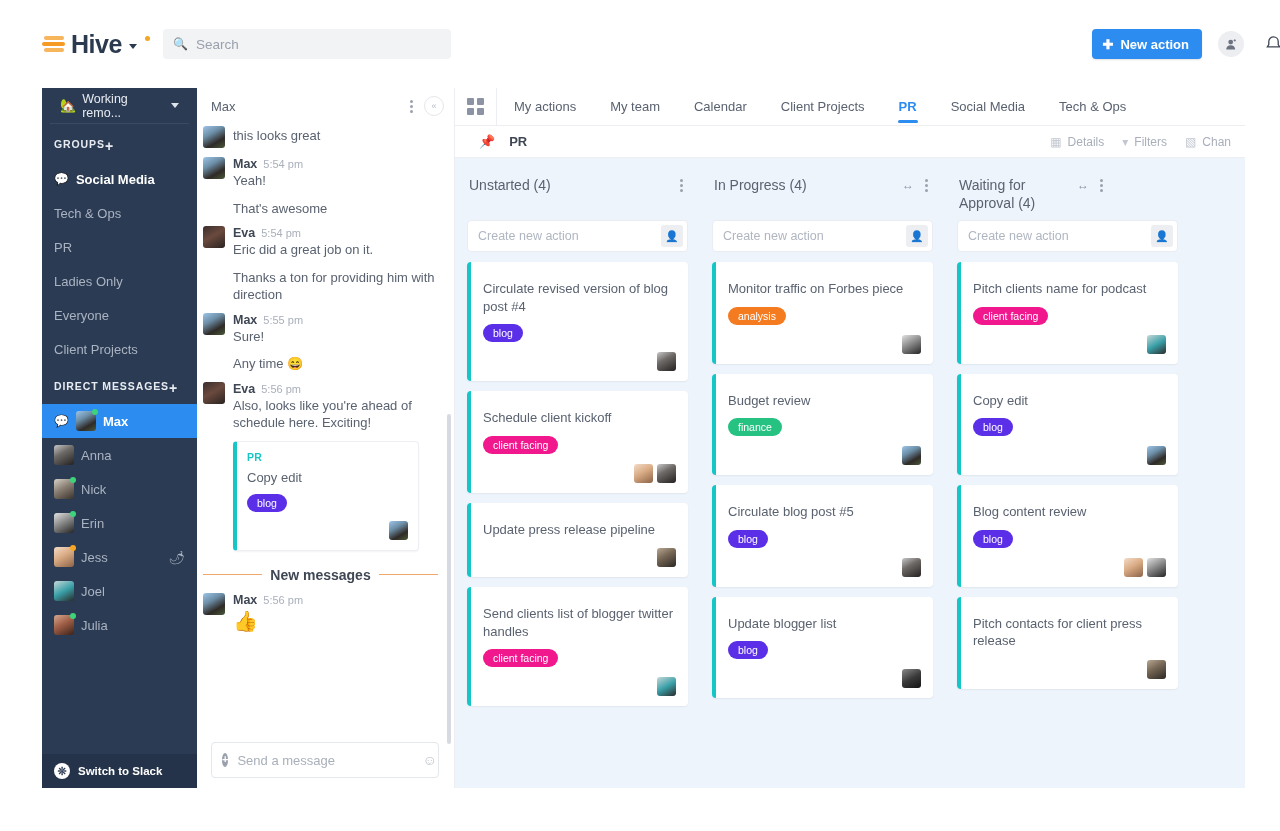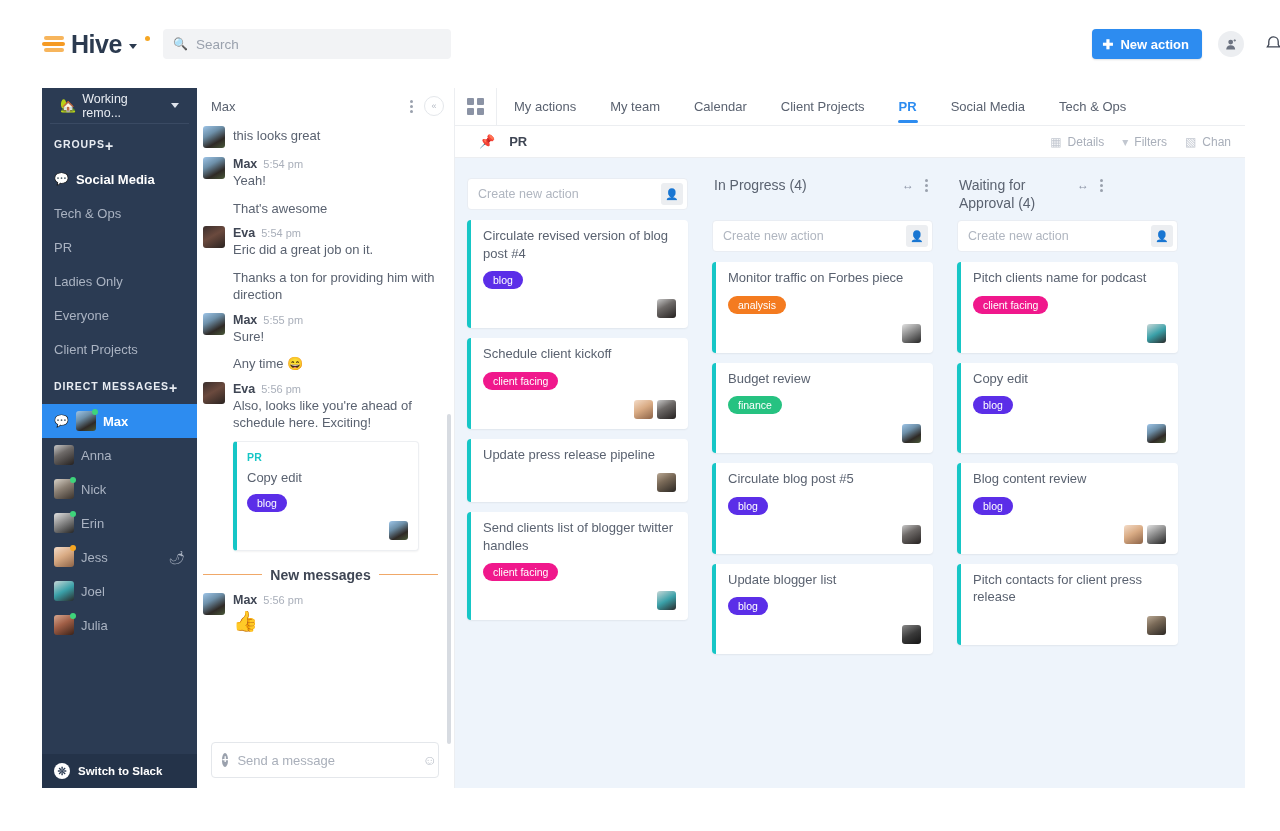--- a/index.html
+++ b/index.html
@@ -282,21 +282,21 @@
     font-family: "Liberation Sans", sans-serif; font-size: 12.5px; color: #ec4899;
   }
   .col-new input::placeholder { color: #b0b6c0; }
   .assign-btn {
     width: 22px; height: 22px; border-radius: 3px; background: #eceef1;
     display: flex; align-items: center; justify-content: center;
     color: #8b93a5; font-size: 11px; cursor: pointer;
   }
   .kcard {
     background: #fff; border-radius: 4px; border-left: 4px solid #16c6c6;
-    margin-top: 10px; padding: 7px 12px 10px 12px;
+    margin-top: 10px; padding: 18px 12px 10px 12px;
     box-shadow: 0 1px 2px rgba(0,0,0,.06);
   }
   .kcard .ktitle { font-size: 13px; color: #5a6270; line-height: 1.35; }
   .kcard .kavas { display: flex; justify-content: flex-end; gap: 4px; margin-top: 10px; }
   .kcard .kavas .ka { width: 19px; height: 19px; border-radius: 3px; background-size: cover; }
 
   
   .av-max { background: linear-gradient(150deg,#9ec5e8 0%,#6d8fa8 35%,#2f2a26 70%,#4a5a3a 100%); }
   .av-eva { background: linear-gradient(150deg,#3a2e2c 0%,#6b4a3e 45%,#2a2320 100%); }
   .av-anna { background: linear-gradient(150deg,#c9c9c9 0%,#6e6a68 40%,#24201f 100%); }
@@ -586,20 +586,28 @@
         <div class="sb-item">
           <span class="sb-ic">▧</span>
           <span>Chan</span>
         </div>
       </div>
     </div>
 
     <div class="board">
 
       <div class="col">
+        <div class="col-head">
+          <span class="cname">Unstarted (4)</span>
+          <span class="kebab">
+              <span></span>
+              <span></span>
+              <span></span>
+            </span>
+        </div>
         <div class="col-new">
           <input type="text" placeholder="Create new action" style="">
           <span class="assign-btn">👤</span>
         </div>
         <div class="kcard">
           <div class="ktitle">Circulate revised version of blog post #4</div>
           <span class="tag blog">blog</span>
           <div class="kavas">
               <span class="ka av-anna"></span>
             </div>

